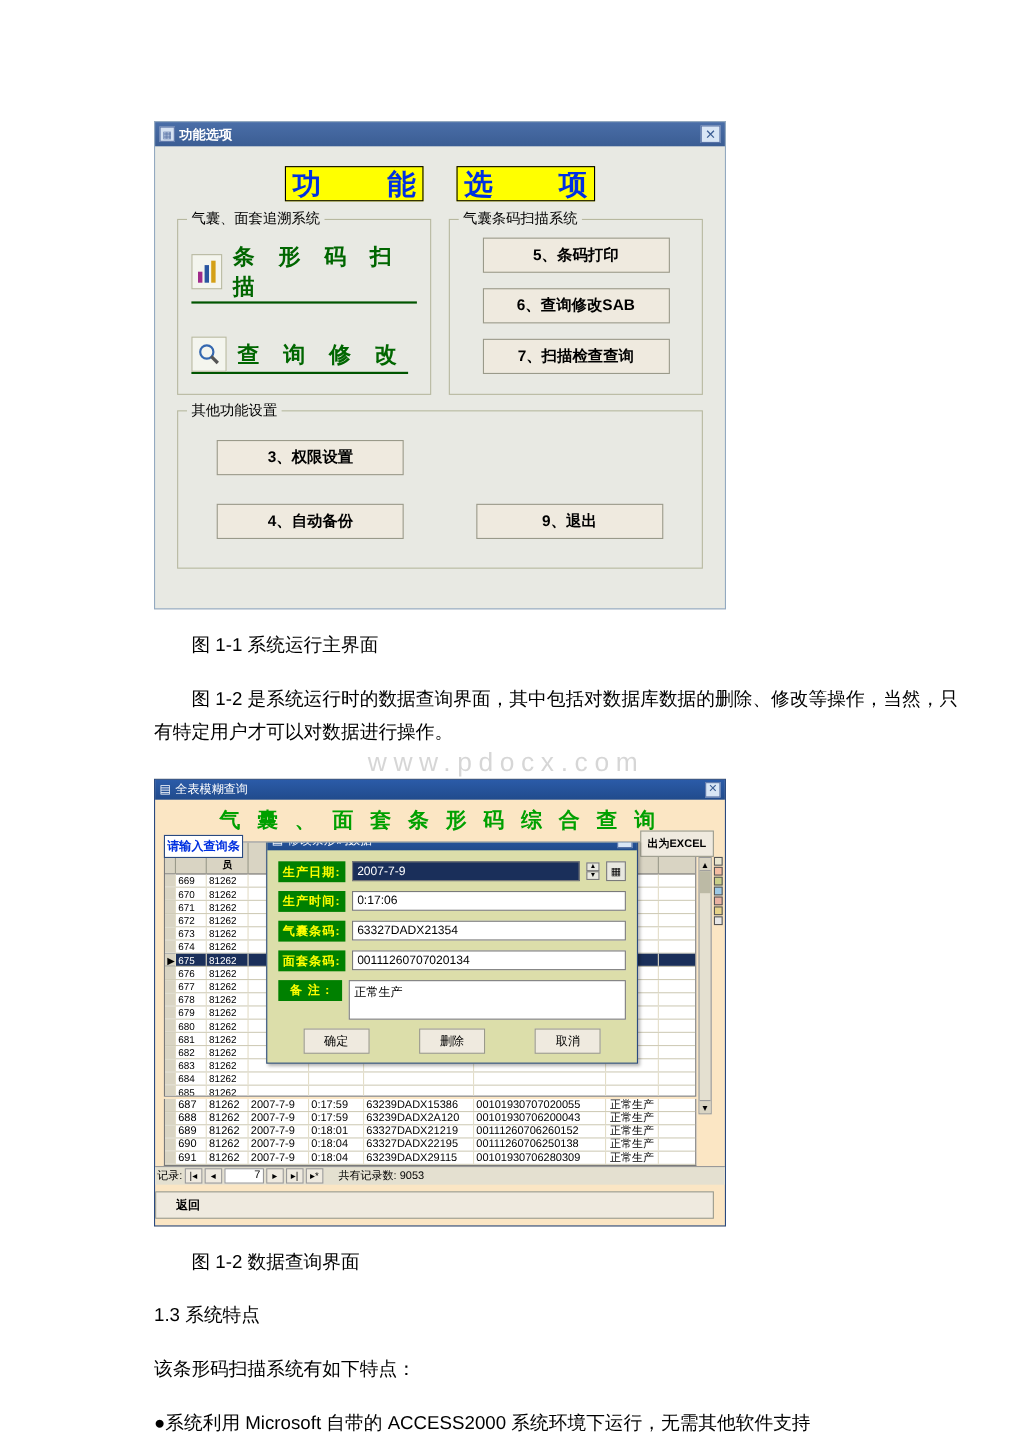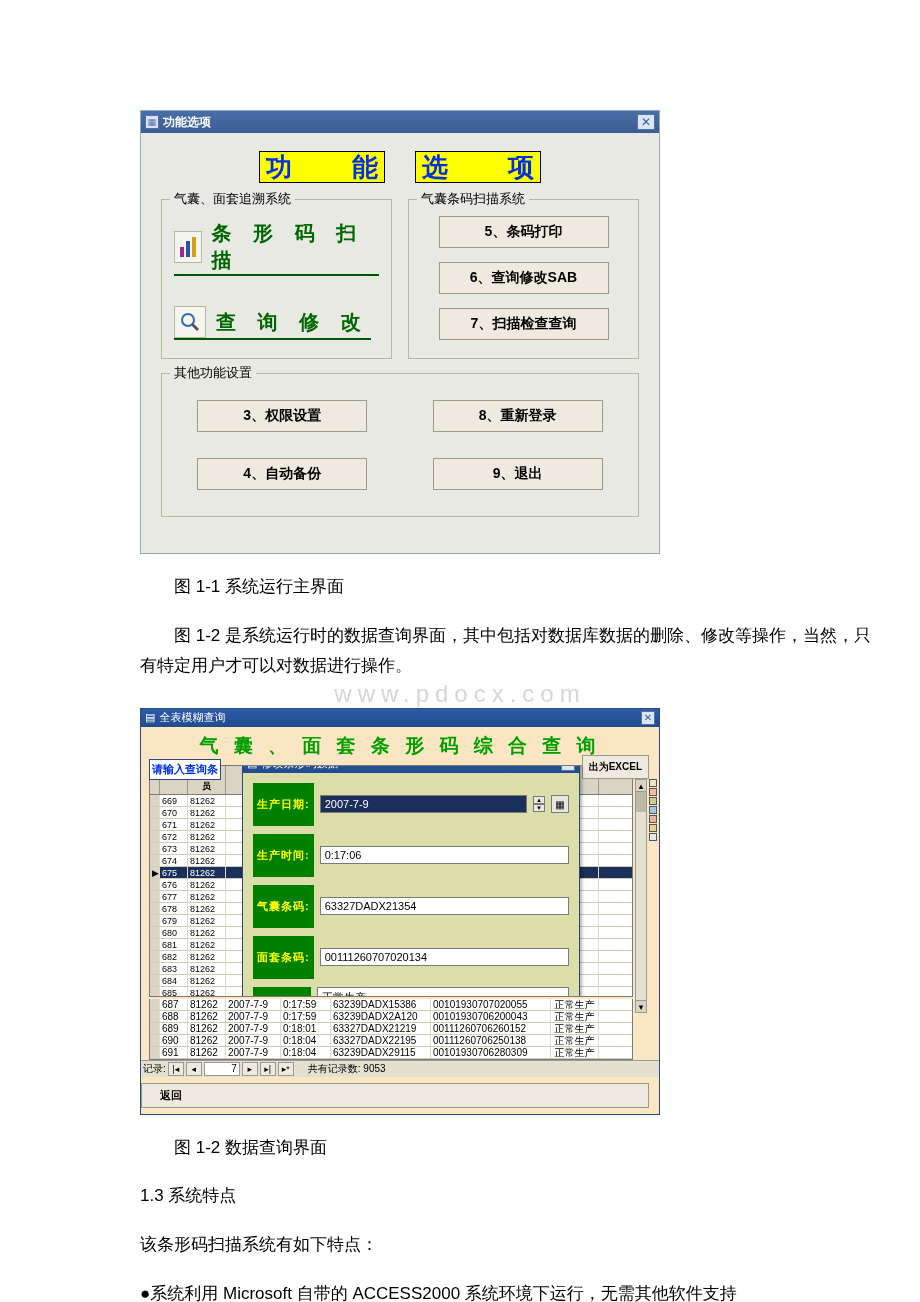--- a/index.html
+++ b/index.html
@@ -276,21 +276,21 @@
     display: flex;
     align-items: center;
     margin-bottom: 8px;
     gap: 6px;
   }
   .dlg-label {
     background: #008000;
     color: #ffff00;
     font-weight: bold;
     font-size: 11px;
-    padding: 14px 4px;
+    padding: 2px 4px;
     min-width: 58px;
     text-align: center;
     letter-spacing: 1px;
   }
   .dlg-input {
     flex: 1;
     height: 18px;
     background: #fff;
     border: 1px solid #7a7a7a;
     font-size: 11px;
@@ -447,23 +447,20 @@
           </div>
         </div>
       </div>
 
       <div class="fieldset" style="padding:26px 20px;">
         <div class="fieldset-legend">其他功能设置</div>
         <div class="bottom-btns">
           <div class="col">
             <div class="btn">3、权限设置</div>
           </div>
-          <div class="col">
-            <div class="btn">8、重新登录</div>
-          </div>
         </div>
         <div class="bottom-btns" style="margin-top:26px;">
           <div class="col">
             <div class="btn">4、自动备份</div>
           </div>
           <div class="col">
             <div class="btn">9、退出</div>
           </div>
         </div>
       </div>

